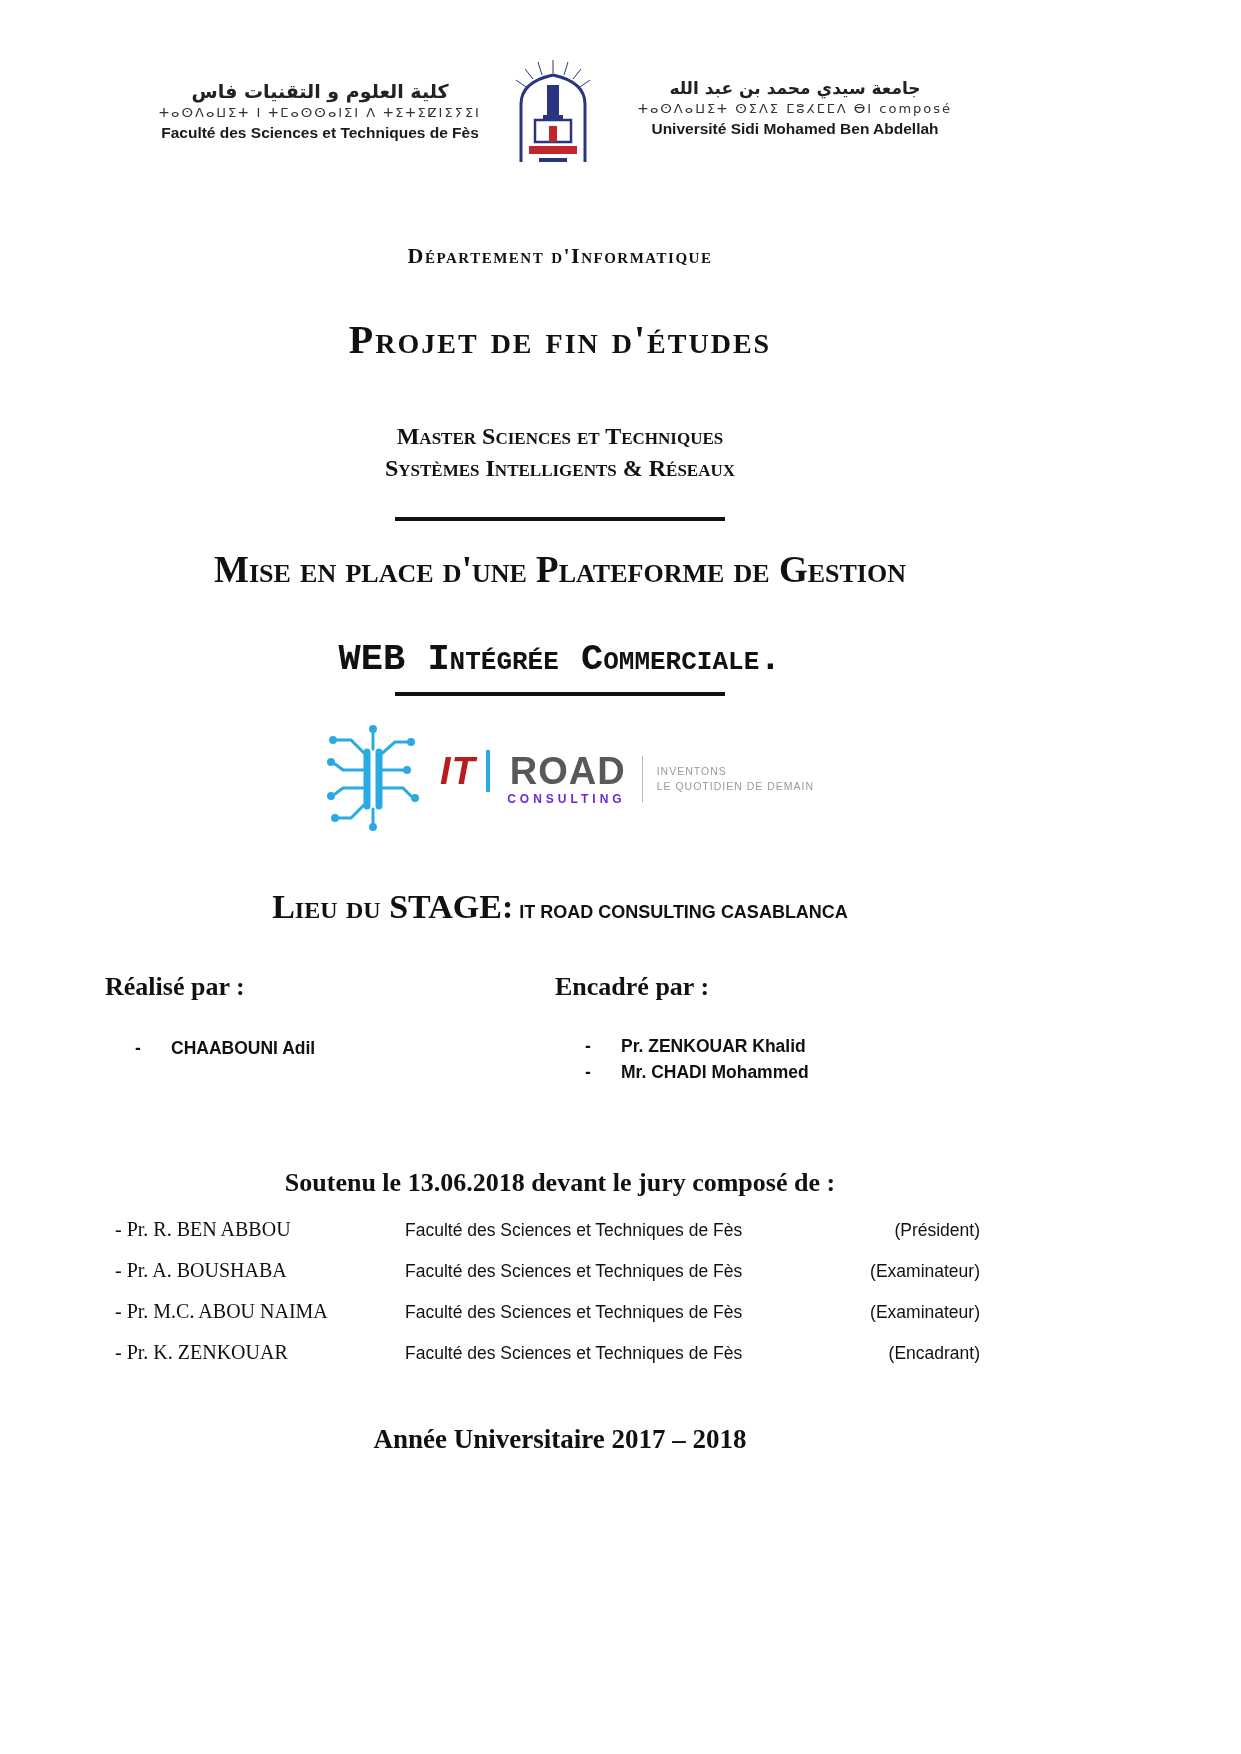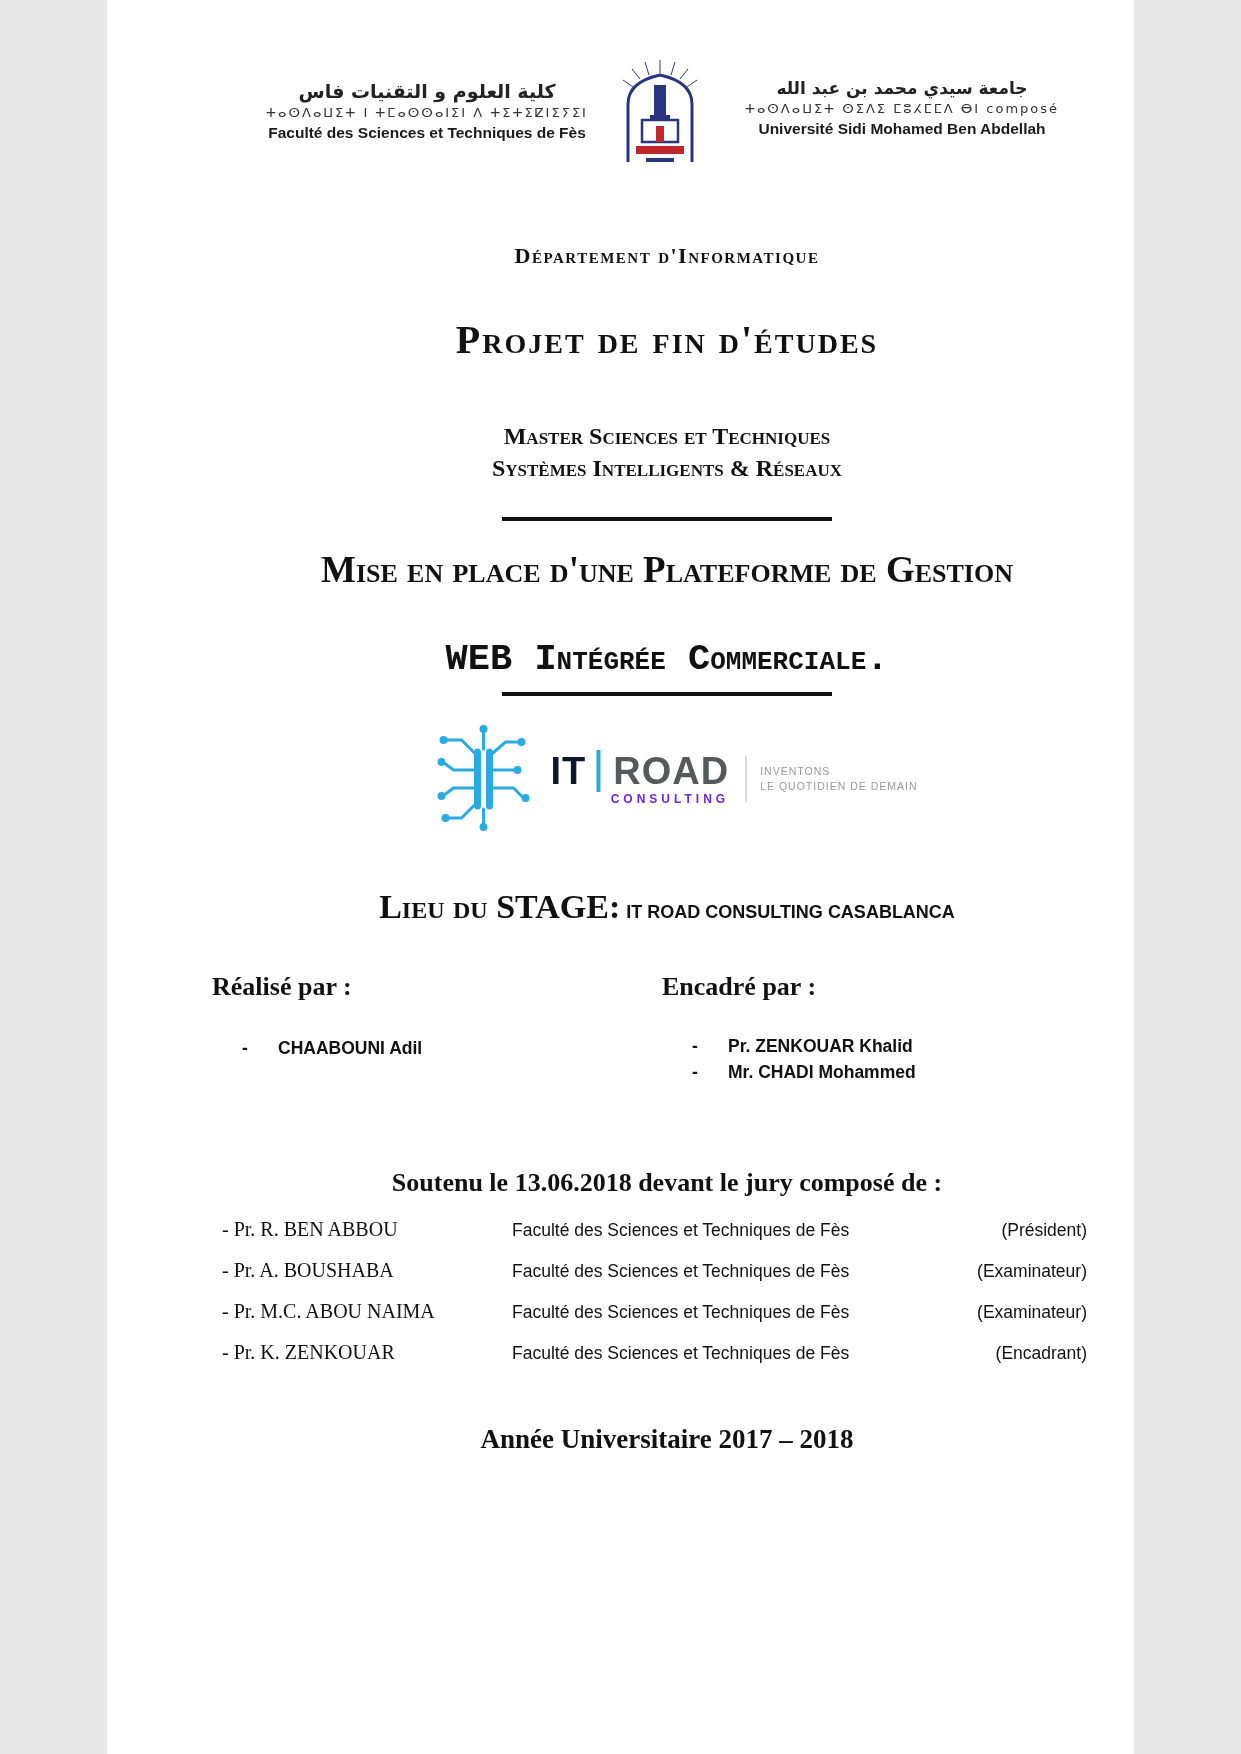--- a/index.html
+++ b/index.html
@@ -1,18 +1,18 @@
 <!DOCTYPE html>
 <html><head>
 <meta charset="utf-8">
 <style>
   html,body { margin:0; padding:0; background:#e8e8e8; }
   .page {
     position:relative;
-    width:1027px; height:1754px;
+    width:1241px; height:1754px;
     margin:0 auto;
     background:#ffffff;
     font-family:"Liberation Serif", serif;
     color:#111;
     overflow:hidden;
   }
   .content {
     position:absolute; left:0; top:0; width:1120px; height:1754px;
   }
   .sc { font-variant-caps: small-caps; }
@@ -36,22 +36,22 @@
   .rule-1  { top:517px; }
   .rule-2  { top:692px; }
   .title-main { position:absolute; top:546px; width:760px; left:50%; transform:translateX(-50%); font-size:37px; font-weight:bold; line-height:47px; }
   .title-web  { position:absolute; top:638px; width:100%; font-size:37px; font-weight:bold;font-family:Liberation Mono, monospace; }
 
   
   .itroad { position:absolute; top:722px; left:50%; transform:translateX(-50%); display:flex; align-items:center; }
   .itroad-icon { width:132px; height:114px; }
   .itroad-text { margin-left:2px; }
   .itroad-main { font-family:"Liberation Sans", sans-serif; font-weight:bold; font-size:38px; letter-spacing:1px; line-height:38px; }
-  .itroad-main .it   { color:#0f172a; }
-  .itroad-main .road { color:#58595b; border-left:4px solid #29abe2; padding-left:13px; margin-left:10px; }
+  .itroad-main .it   { color:#b91c1c;font-style:italic; }
+  .itroad-main .road { color:#58595b; border-left:4px solid #29abe2; padding-left:20px; margin-left:10px; }
   .itroad-consulting { font-family:"Liberation Sans", sans-serif; font-weight:bold; font-size:12px; letter-spacing:4px; color:#6d28d9; text-align:right; margin-top:2px; }
   .itroad-sep { width:1px; height:46px; background:#b5b5b5; margin:0 14px 0 16px; }
   .itroad-tagline { font-family:"Liberation Sans", sans-serif; font-size:10.5px; letter-spacing:1px; color:#9a9a9a; line-height:15px; }
 
   
   .lieu { position:absolute; top:888px; width:100%; }
   .lieu-label { font-size:34px; font-weight:bold; }
   .lieu-value { font-family:"Liberation Sans", sans-serif; font-weight:bold; font-size:18px; margin-left:6px; }
 
   

